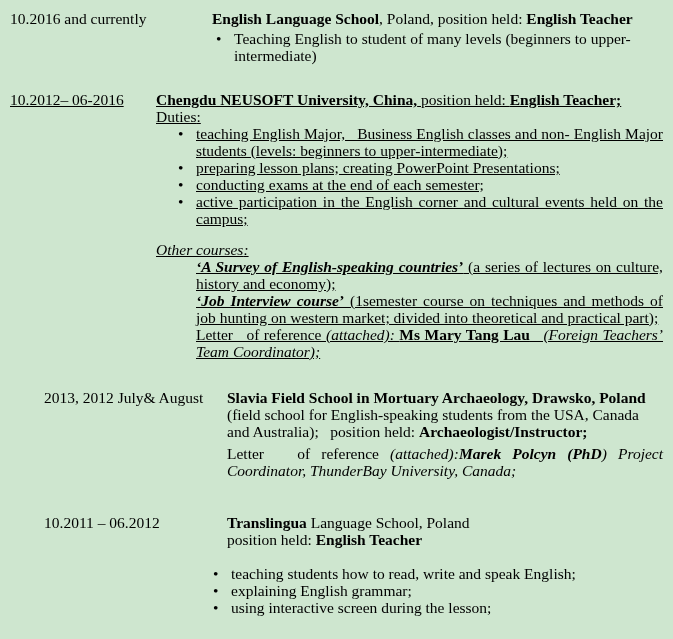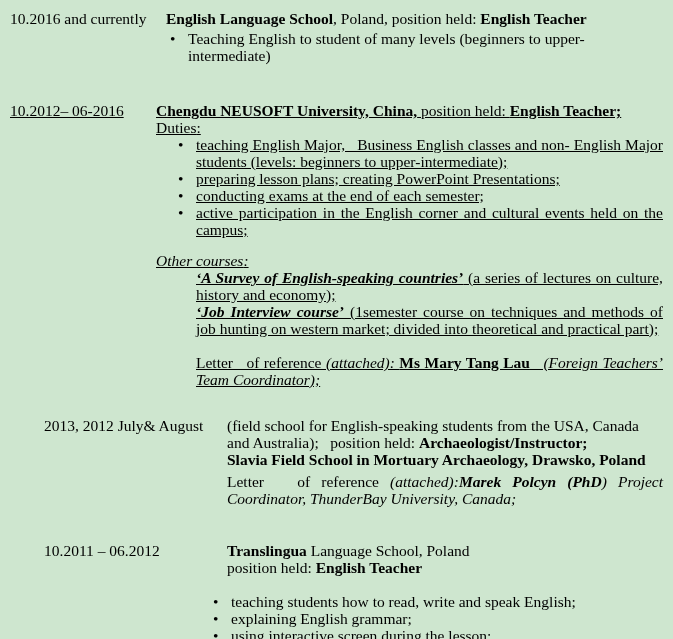--- a/index.html
+++ b/index.html
@@ -23,27 +23,27 @@
   .content-col { flex: 1 1 auto; min-width: 0; }
   p { margin: 0; }
   .b  { font-weight: bold; }
   .i  { font-style: italic; }
   .bi { font-weight: bold; font-style: italic; }
   .u  { text-decoration: underline; margin-top: 15px; }
   .j  { text-align: justify; }
   .bullets { list-style: none; margin: 0; padding: 0 0 0 40px; }
   .bullets li { position: relative; }
   .bullets li::before { content: "\2022"; position: absolute; left: -18px; }
-  .s1 { margin-bottom: 38px; }
+  .s1 { margin-bottom: 27px; gap: 46px; }
   .s1 .bullets { margin-top: 3px; padding-left: 22px; }
   .s1 .bullets li { max-width: 452px; }
   .s2 { margin-bottom: 29px; text-decoration: underline; }
   .s2 .other-courses { margin-top: 14px; }
   .s2 .course { margin-left: 40px; }
-  .s2 .ref { margin-left: 40px; margin-top: 17px; }
+  .s2 .ref { margin-left: 40px; }
   .s3 { margin-bottom: 35px; }
   .s3 .ref { margin-top: 5px; }
   .s4 .bullets { margin-top: 17px; padding-left: 4px; }
 </style>
 </head>
 <body>
 
 <div>
 
   <section class="entry s1">
@@ -70,22 +70,22 @@
       <p class="other-courses"><span class="i u">Other courses</span><span class="i">:</span></p>
       <p class="course j"><span class="bi">‘A Survey of English-speaking countries’</span><span> (a series of lectures on culture, history and economy);</span></p>
       <p class="course j"><span class="bi">‘Job Interview course’</span><span> (1semester course on techniques and methods of job hunting on western market; divided into theoretical and practical part);</span></p>
       <p class="ref j"><span>Letter&nbsp;&nbsp; of reference </span><span class="i">(attached): </span><span class="b">Ms Mary Tang Lau</span><span class="i">&nbsp;&nbsp; (Foreign Teachers’ Team Coordinator);</span></p>
     </div>
   </section>
 
   <section class="entry s3">
     <div class="date-col">2013, 2012 July&amp; August</div>
     <div class="content-col">
+      <p><span class="b">Slavia Field School in Mortuary Archaeology, Drawsko, Poland</span></p>
       <p><span>(field school for English-speaking students from the USA, Canada and Australia);&nbsp;&nbsp; position held: </span><span class="b">Archaeologist/Instructor;</span></p>
-      <p><span class="b">Slavia Field School in Mortuary Archaeology, Drawsko, Poland</span></p>
       <p class="ref j"><span>Letter&nbsp;&nbsp; of reference </span><span class="i">(attached):</span><span class="bi">Marek Polcyn (PhD</span><span class="i">) </span><span class="i">Project Coordinator, ThunderBay University, Canada;</span></p>
     </div>
   </section>
 
   <section class="entry s4">
     <div class="date-col">10.2011 – 06.2012</div>
     <div class="content-col">
       <p><span class="b">Translingua</span><span> Language School, Poland</span></p>
       <p><span>position held: </span><span class="b">English Teacher</span></p>
       <ul class="bullets">

